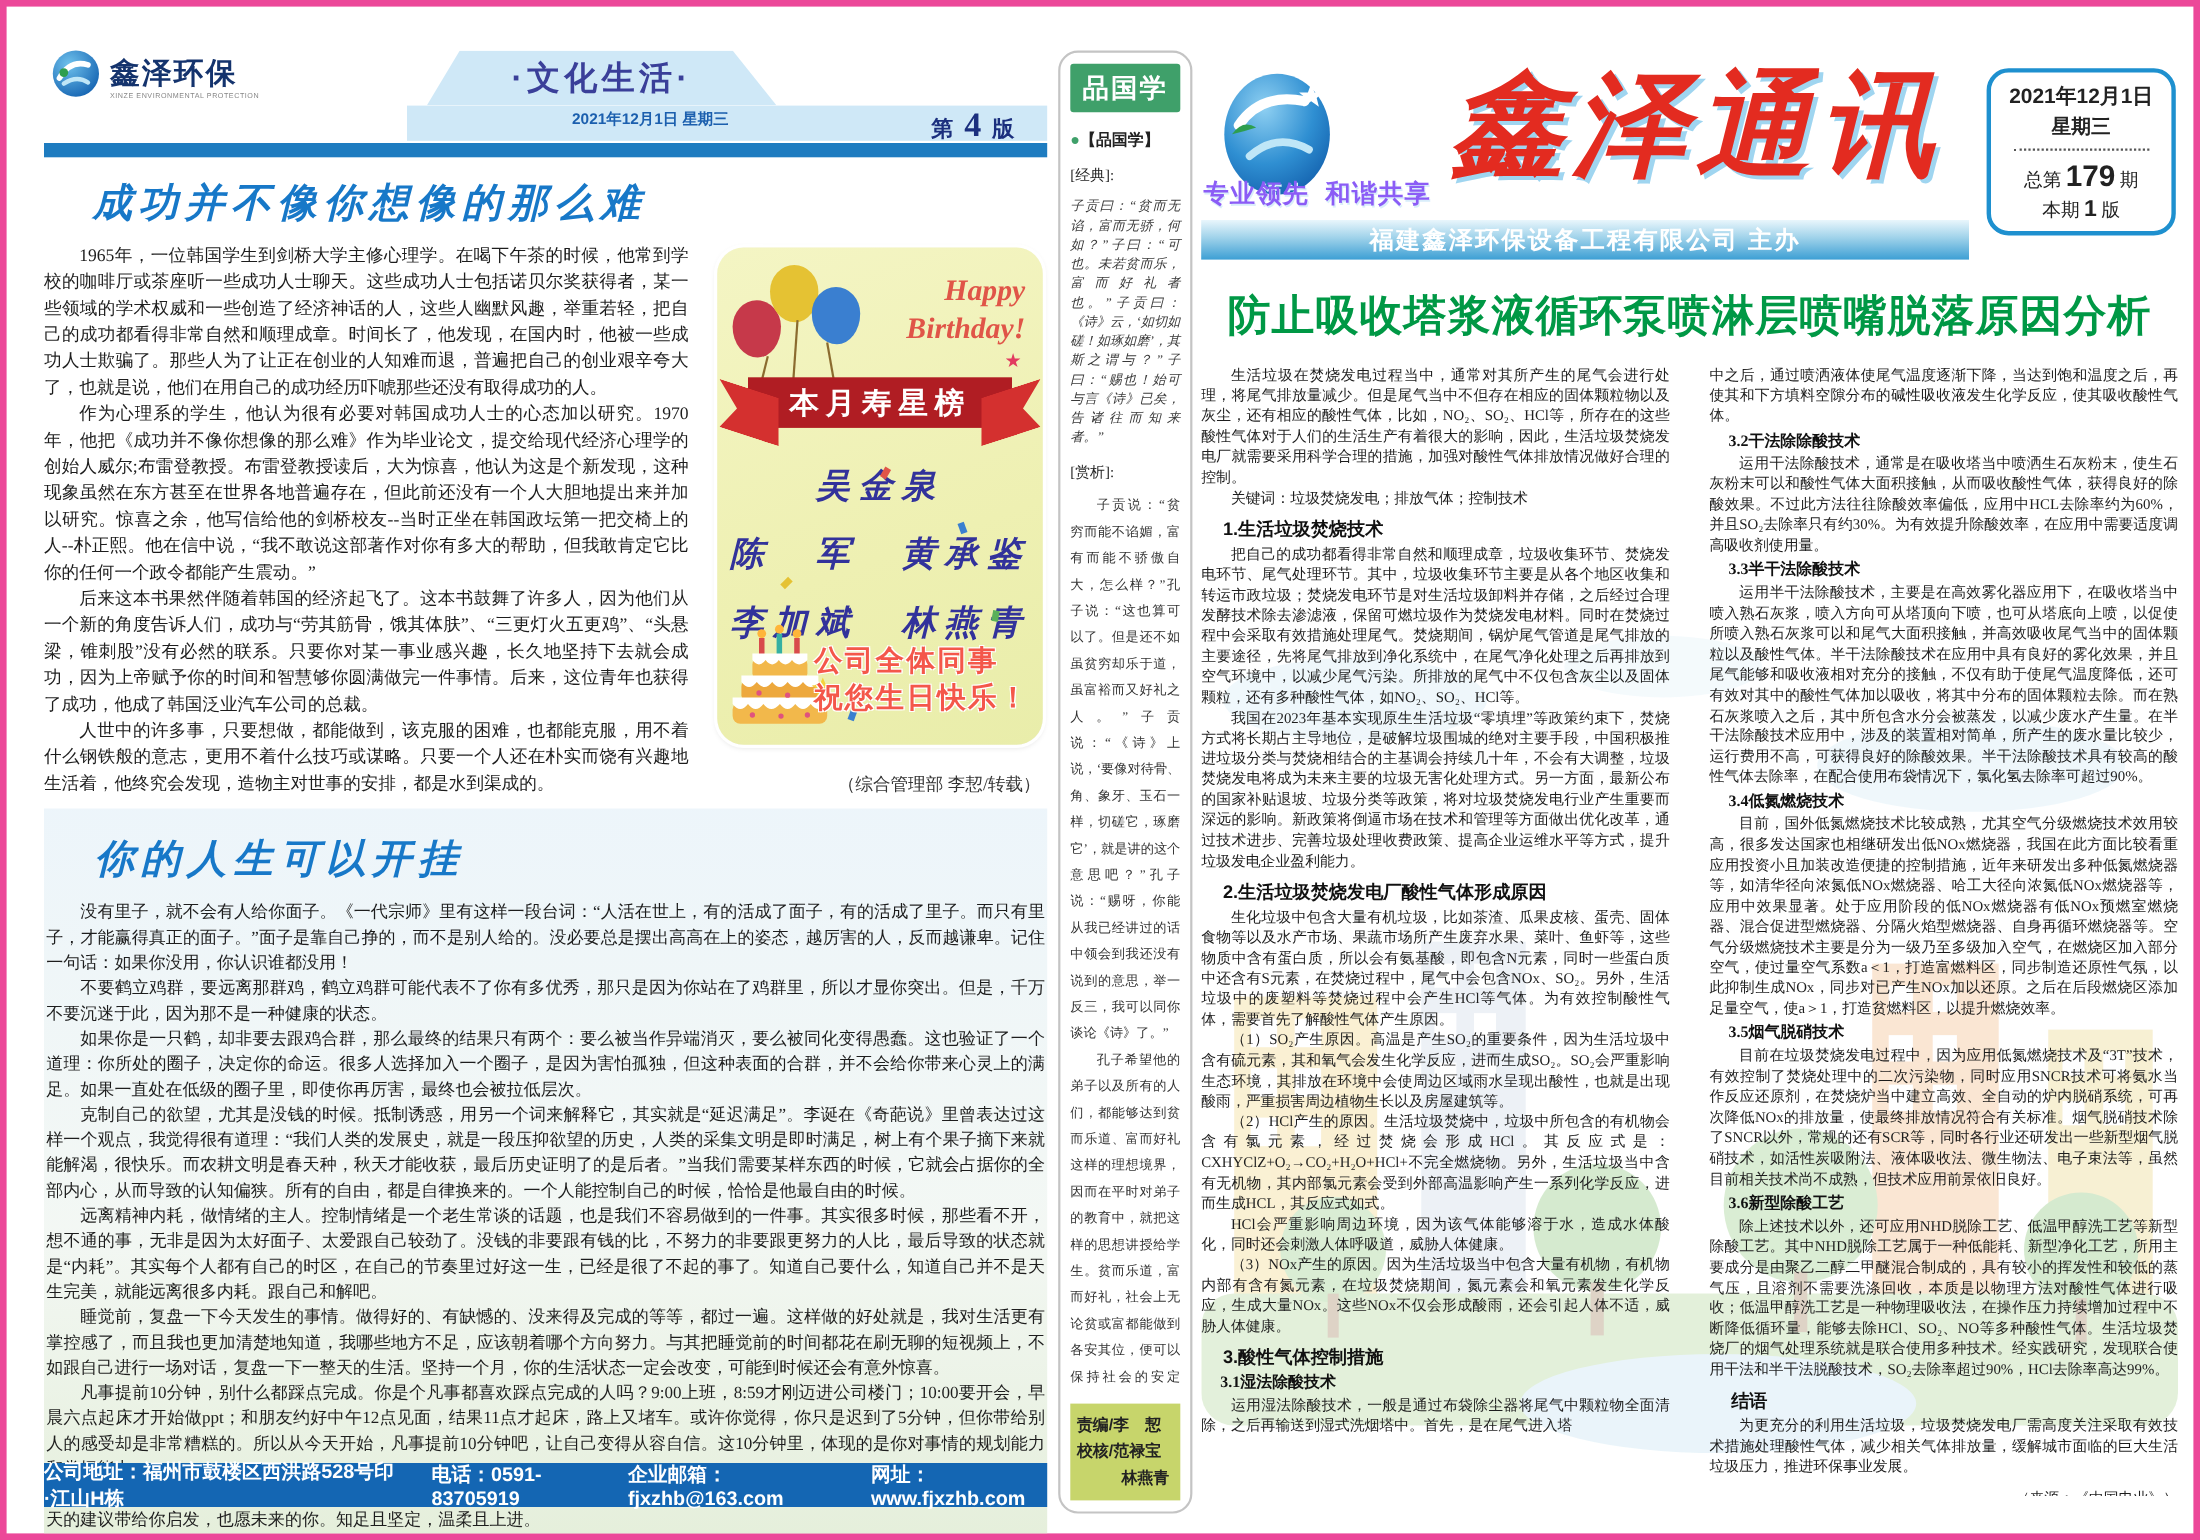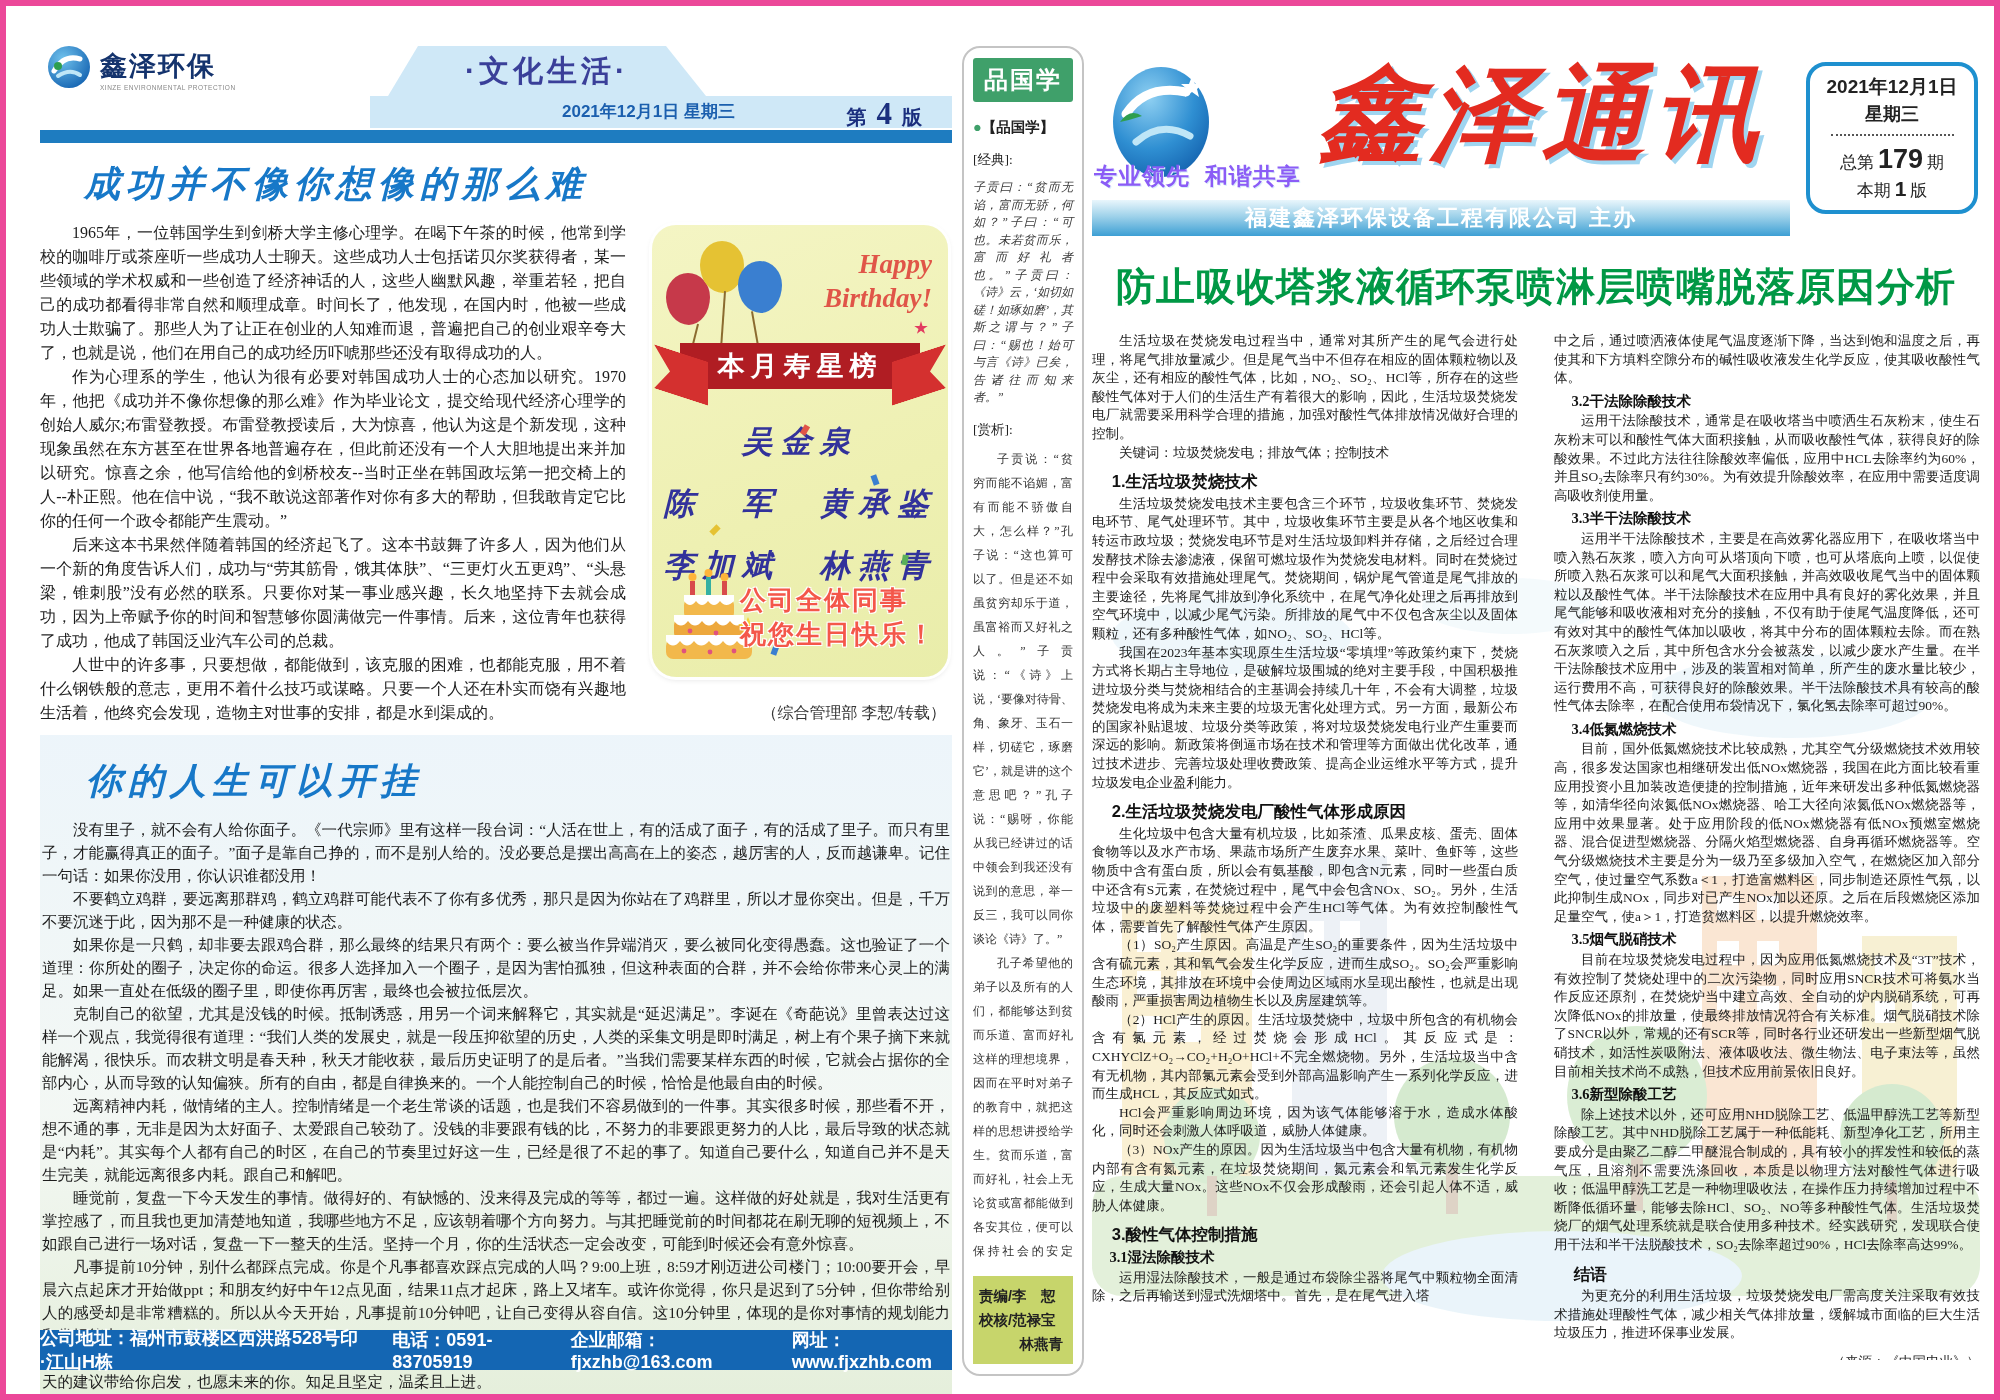--- a/index.html
+++ b/index.html
@@ -12,21 +12,21 @@
   .left-page { position:absolute; left:34px; top:28px; width:912px; height:1344px; }
   .lp-header { position:relative; height:110px; }
   .lp-logo { position:absolute; left:6px; top:10px; display:flex; align-items:center; gap:8px; }
   .lp-logo-text .cn { font-family:"Liberation Sans","DejaVu Sans",sans-serif; font-weight:bold; font-size:27px; color:#14336d; letter-spacing:2px; }
   .lp-logo-text .en { font-family:"Liberation Sans",sans-serif; font-size:6.5px; color:#888; letter-spacing:.5px; }
   .lp-tab { position:absolute; left:348px; top:12px; width:318px; height:50px; background:#cfe8f7;
             clip-path:polygon(30px 0, calc(100% - 40px) 0, 100% 100%, 0 100%);
             display:flex; align-items:center; justify-content:center; }
   .lp-tab span { font-family:"Liberation Sans",sans-serif; font-weight:bold; font-size:30px; color:#3a3f99; letter-spacing:4px; }
   .lp-band { position:absolute; left:330px; right:0; top:62px; height:32px; background:#cfe8f7; }
-  .lp-band .date { position:absolute; left:150px; top:4px; font-family:"Liberation Sans",sans-serif; font-weight:bold; font-size:17px; color:#1b5fae;margin-left:42px; }
+  .lp-band .date { position:absolute; left:150px; top:4px; font-family:"Liberation Sans",sans-serif; font-weight:bold; font-size:14px; color:#1b5fae; }
   .lp-band .pageno { position:absolute; right:30px; top:0; color:#1b2f7e; font-size:20px; font-weight:bold; }
   .lp-band .pageno b { font-size:31px; padding:0 10px; font-weight:bold; }
   .lp-bluebar { position:absolute; left:0; right:0; top:96px; height:13px; background:#1e7cc0; }
 
   .art-title { font-size:36px; font-weight:bold; font-style:italic; color:#1778c8;
                letter-spacing:6px; padding-left:44px; margin:16px 0 12px; }
   .art-body { font-size:16px; line-height:24px; text-align:justify; color:#1d1d1d; }
   .art-body p.para { text-indent:2em; }
 
   .bday-wrap { float:right; width:312px; margin:4px 0 6px 14px; }
@@ -345,21 +345,21 @@
           <rect x="539" y="580" width="12" height="55" fill="#9a7a50"></rect>
         <circle cx="120" cy="560" r="48" fill="#8fc97c"></circle>
           <rect x="115" y="600" width="10" height="40" fill="#9a7a50"></rect>
         <circle cx="800" cy="560" r="52" fill="#7fbf6e"></circle>
           <rect x="795" y="604" width="10" height="40" fill="#9a7a50"></rect>
       </svg>
       <div class="rp-col" data-name="article-column-1">
           <p class="para" data-name="text-block">生活垃圾在焚烧发电过程当中，通常对其所产生的尾气会进行处理，将尾气排放量减少。但是尾气当中不但存在相应的固体颗粒物以及灰尘，还有相应的酸性气体，比如，NO₂、SO₂、HCl等，所存在的这些酸性气体对于人们的生活生产有着很大的影响，因此，生活垃圾焚烧发电厂就需要采用科学合理的措施，加强对酸性气体排放情况做好合理的控制。</p>
           <p class="para" data-name="text-block">关键词：垃圾焚烧发电；排放气体；控制技术</p>
           <div class="h-major" data-name="text-block">1.生活垃圾焚烧技术</div>
-          <p class="para" data-name="text-block">生活垃圾焚烧发电技术主要包含三个环节，垃圾收集环节、焚烧发电环节、尾气处理环节。其中，垃圾收集环节主要是从各个地区收集和转运市政垃圾；焚烧发电环节是对生活垃圾卸料并存储，之后经过合理发酵技术除去渗滤液，保留可燃垃圾作为焚烧发电材料。同时在焚烧过程中会采取有效措施处理尾气。焚烧期间，锅炉尾气管道是尾气排放的主要途径，先将尾气排放到净化系统中，在尾气净化处理之后再排放到空气环境中，以减少尾气污染。所排放的尾气中不仅包含灰尘以及固体颗粒，还有多种酸性气体，如NO₂、SO₂、HCl等。</p>
+          <p class="para" data-name="text-block">把自己的成功都看得非常自然和顺理成章，垃圾收集环节、焚烧发电环节、尾气处理环节。其中，垃圾收集环节主要是从各个地区收集和转运市政垃圾；焚烧发电环节是对生活垃圾卸料并存储，之后经过合理发酵技术除去渗滤液，保留可燃垃圾作为焚烧发电材料。同时在焚烧过程中会采取有效措施处理尾气。焚烧期间，锅炉尾气管道是尾气排放的主要途径，先将尾气排放到净化系统中，在尾气净化处理之后再排放到空气环境中，以减少尾气污染。所排放的尾气中不仅包含灰尘以及固体颗粒，还有多种酸性气体，如NO₂、SO₂、HCl等。</p>
           <p class="para" data-name="text-block">我国在2023年基本实现原生生活垃圾“零填埋”等政策约束下，焚烧方式将长期占主导地位，是破解垃圾围城的绝对主要手段，中国积极推进垃圾分类与焚烧相结合的主基调会持续几十年，不会有大调整，垃圾焚烧发电将成为未来主要的垃圾无害化处理方式。另一方面，最新公布的国家补贴退坡、垃圾分类等政策，将对垃圾焚烧发电行业产生重要而深远的影响。新政策将倒逼市场在技术和管理等方面做出优化改革，通过技术进步、完善垃圾处理收费政策、提高企业运维水平等方式，提升垃圾发电企业盈利能力。</p>
           <div class="h-major" data-name="text-block">2.生活垃圾焚烧发电厂酸性气体形成原因</div>
           <p class="para" data-name="text-block">生化垃圾中包含大量有机垃圾，比如茶渣、瓜果皮核、蛋壳、固体食物等以及水产市场、果蔬市场所产生废弃水果、菜叶、鱼虾等，这些物质中含有蛋白质，所以会有氨基酸，即包含N元素，同时一些蛋白质中还含有S元素，在焚烧过程中，尾气中会包含NOx、SO₂。另外，生活垃圾中的废塑料等焚烧过程中会产生HCl等气体。为有效控制酸性气体，需要首先了解酸性气体产生原因。</p>
           <p class="para" data-name="text-block">（1）SO₂产生原因。高温是产生SO₂的重要条件，因为生活垃圾中含有硫元素，其和氧气会发生化学反应，进而生成SO₂。SO₂会严重影响生态环境，其排放在环境中会使周边区域雨水呈现出酸性，也就是出现酸雨，严重损害周边植物生长以及房屋建筑等。</p>
           <p class="para" data-name="text-block">（2）HCl产生的原因。生活垃圾焚烧中，垃圾中所包含的有机物会含有氯元素，经过焚烧会形成HCl。其反应式是：CXHYClZ+O₂→CO₂+H₂O+HCl+不完全燃烧物。另外，生活垃圾当中含有无机物，其内部氯元素会受到外部高温影响产生一系列化学反应，进而生成HCL，其反应式如式。</p>
           <p class="para" data-name="text-block">HCl会严重影响周边环境，因为该气体能够溶于水，造成水体酸化，同时还会刺激人体呼吸道，威胁人体健康。</p>
           <p class="para" data-name="text-block">（3）NOx产生的原因。因为生活垃圾当中包含大量有机物，有机物内部有含有氮元素，在垃圾焚烧期间，氮元素会和氧元素发生化学反应，生成大量NOx。这些NOx不仅会形成酸雨，还会引起人体不适，威胁人体健康。</p>
           <div class="h-major" data-name="text-block">3.酸性气体控制措施</div>
           <div class="h-minor" data-name="text-block">3.1湿法除酸技术</div>
           <p class="para" data-name="text-block">运用湿法除酸技术，一般是通过布袋除尘器将尾气中颗粒物全面清除，之后再输送到湿式洗烟塔中。首先，是在尾气进入塔</p>

